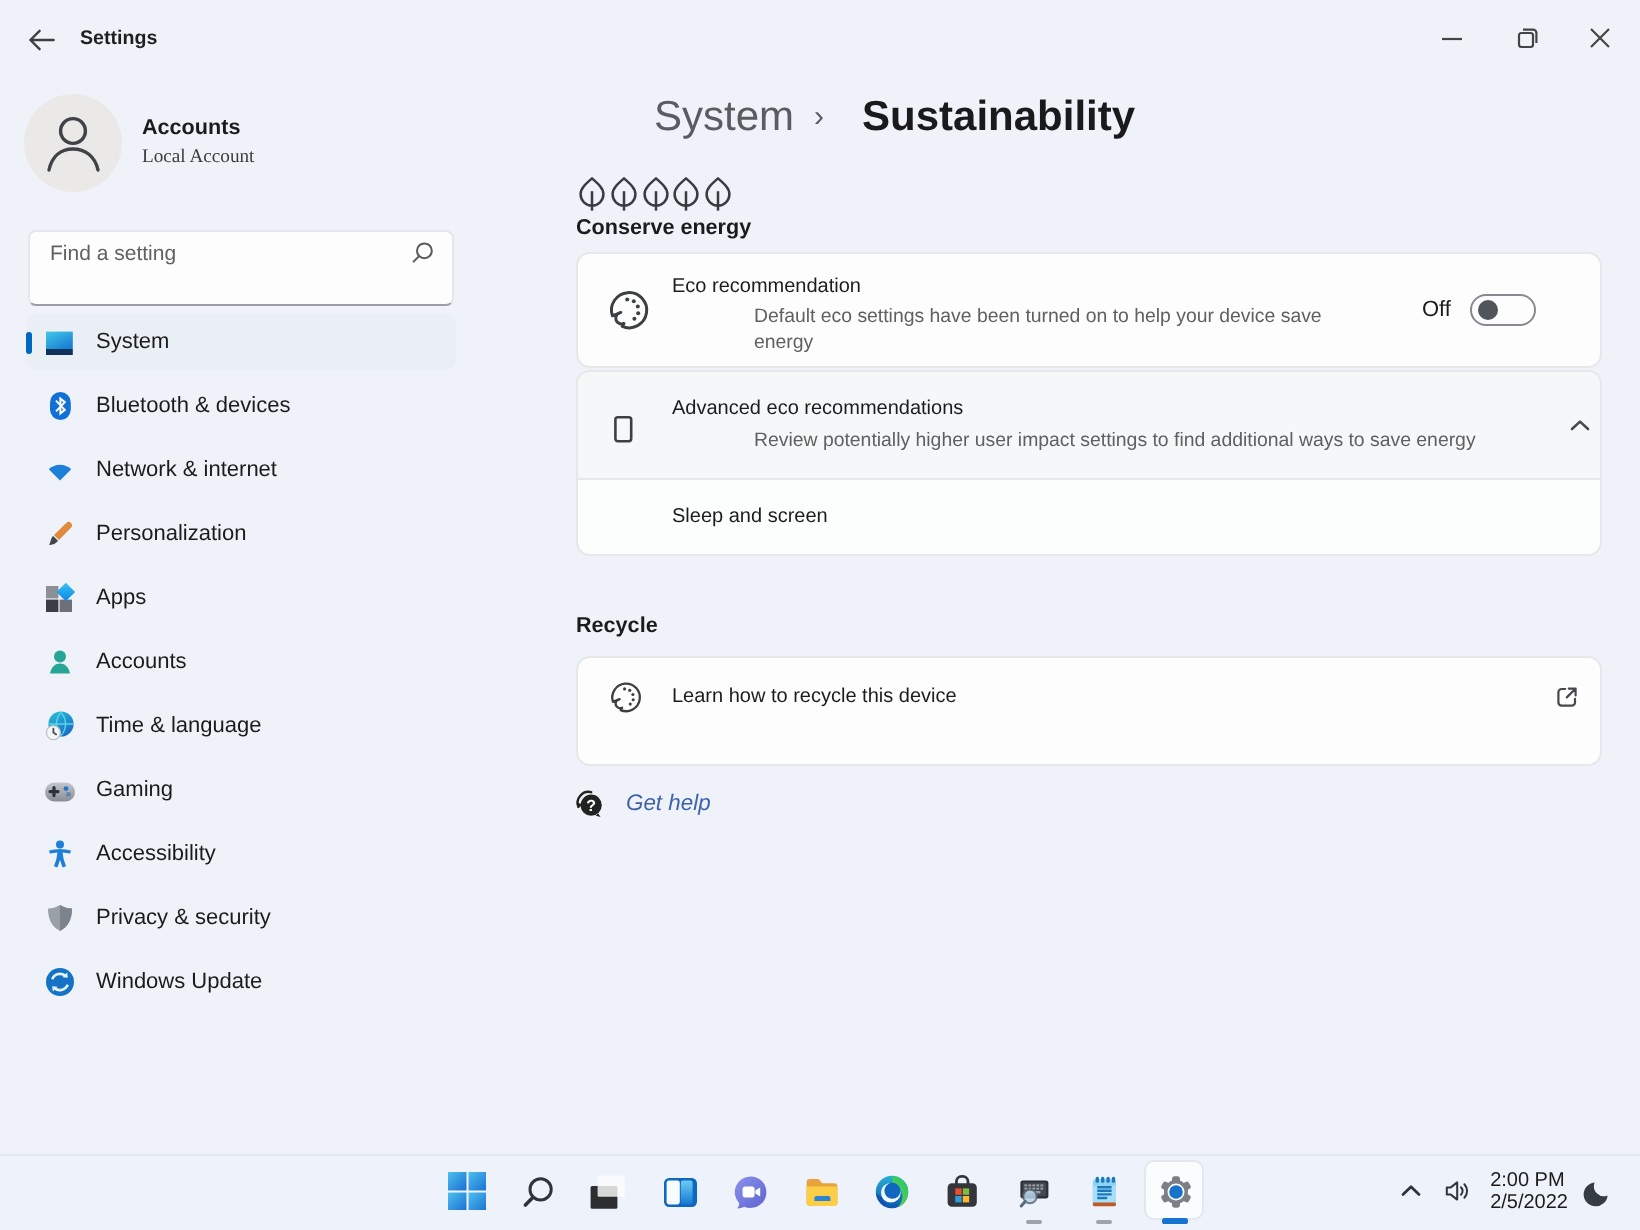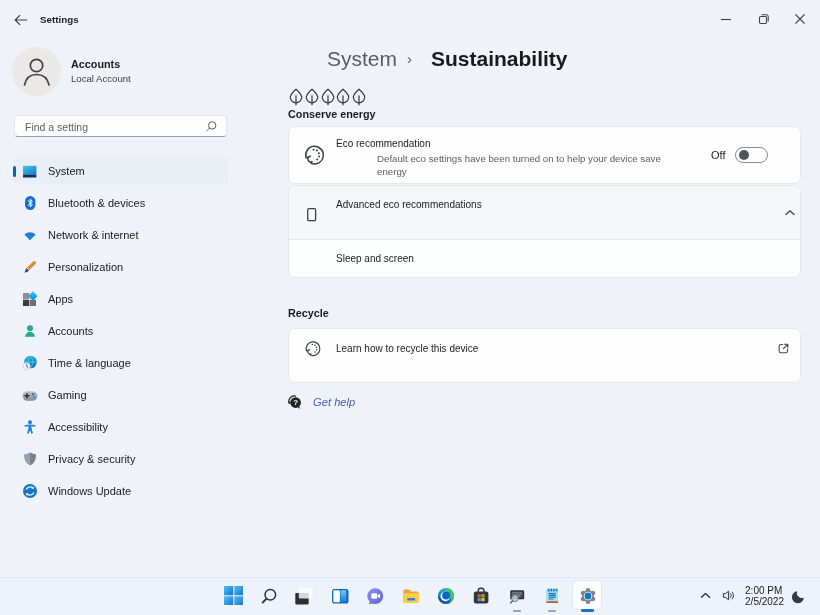--- a/index.html
+++ b/index.html
@@ -8,22 +8,22 @@
 .abs { position:absolute; }
 
 
 .backarrow { left:13px; top:11.5px; width:16px; height:16px; }
 .tbtitle { left:40px; top:14px; font-size:9.8px; color:#1f1f1f; font-weight:600; }
 .winctl { top:11px; width:16px; height:16px; }
 
 
 .avatar { left:12px; top:47px; width:49px; height:49px; border-radius:50%; background:#ebe9e8; }
 .uname { left:71px; top:58px; font-size:10.8px; font-weight:bold; }
-.uacct { left:71px; top:73px; font-size:9.6px; color:#3c3c3c; }
-.search { left:14px; top:115px; width:213px; height:22px; background:#fdfdfe; border:1px solid #e3e6ea; border-bottom:1px solid #9a9ea6; border-radius:4px; }
+.uacct { left:71px; top:73px; font-size:9.6px; color:#3c3c3c;font-family:Liberation Serif, serif; }
+.search { left:14px; top:115px; width:213px; height:38px; background:#fdfdfe; border:1px solid #e3e6ea; border-bottom:1px solid #9a9ea6; border-radius:4px; }
 .search span { position:absolute; left:10px; top:4.5px; font-size:10.5px; color:#616161; }
 .navitem { left:13px; width:215px; height:28px; border-radius:5px; }
 .navitem .ic { position:absolute; left:9px; top:6px; width:16px; height:16px; }
 .navitem .lb { position:absolute; left:35px; top:8px; font-size:11px; color:#1b1b1b; white-space:nowrap; }
 .navsel { background:#eaeef5; }
 .navpill { position:absolute; left:0px; top:8.5px; width:3px; height:11px; border-radius:2px; background:#0067c0; }
 
 
 .crumb { left:283px; top:47px; font-size:21px;margin-left:44px; }
 .leafrow { left:289px; top:88px; }
@@ -222,20 +222,21 @@
       <div class="knob"></div>
     </div>
 </div>
 
 <div class="abs card" style="top:185px;height:93px;background:#fcfdfd">
   <div class="abs" style="left:0;top:0;width:511px;height:54px;background:#f6f7f9;border-radius:6px 6px 0 0;border-bottom:1px solid #e5e7e9"></div>
   <svg style="position:absolute;left:18px;top:19px;width:14px;height:18px" viewBox="0 0 14 18">
       <rect x="0.7" y="3.6" width="7.9" height="12" rx="1.2" fill="none" stroke="#3d4043" stroke-width="1.3"></rect>
     </svg>
   <div class="cardtitle abs" style="left:47px;top:13px">Advanced eco recommendations</div>
+  <div class="cardsub abs" style="left:47px;top:29px">Review potentially higher user impact settings to find additional ways to save energy</div>
   <svg style="position:absolute;left:495px;top:21px;width:12px;height:12px" viewBox="0 0 12 12">
       <path d="M2 7.5L6 3.8l4 3.7" fill="none" stroke="#46494d" stroke-width="1.3" stroke-linecap="round" stroke-linejoin="round"></path>
     </svg>
   <div class="cardtitle abs" style="left:47px;top:67px">Sleep and screen</div>
 </div>
 
 <div class="abs seclabel" style="left:288px;top:307px">Recycle</div>
 <div class="abs card" style="top:328px;height:55px">
   <svg style="position:absolute;left:15px;top:11px;width:18px;height:18px" viewBox="0 0 23 23" id="palette2">
  <path d="M3.2 13.9 A8.8 8.8 0 1 1 8.1 19.2 C8.5 18.8 8.8 18.3 9.0 17.7 A2.9 2.9 0 1 1 7.4 12.2 C6.2 12.8 4.3 13.6 3.2 13.9" fill="none" stroke="#3d4043" stroke-width="1.5" stroke-linecap="round" stroke-linejoin="round"></path>

